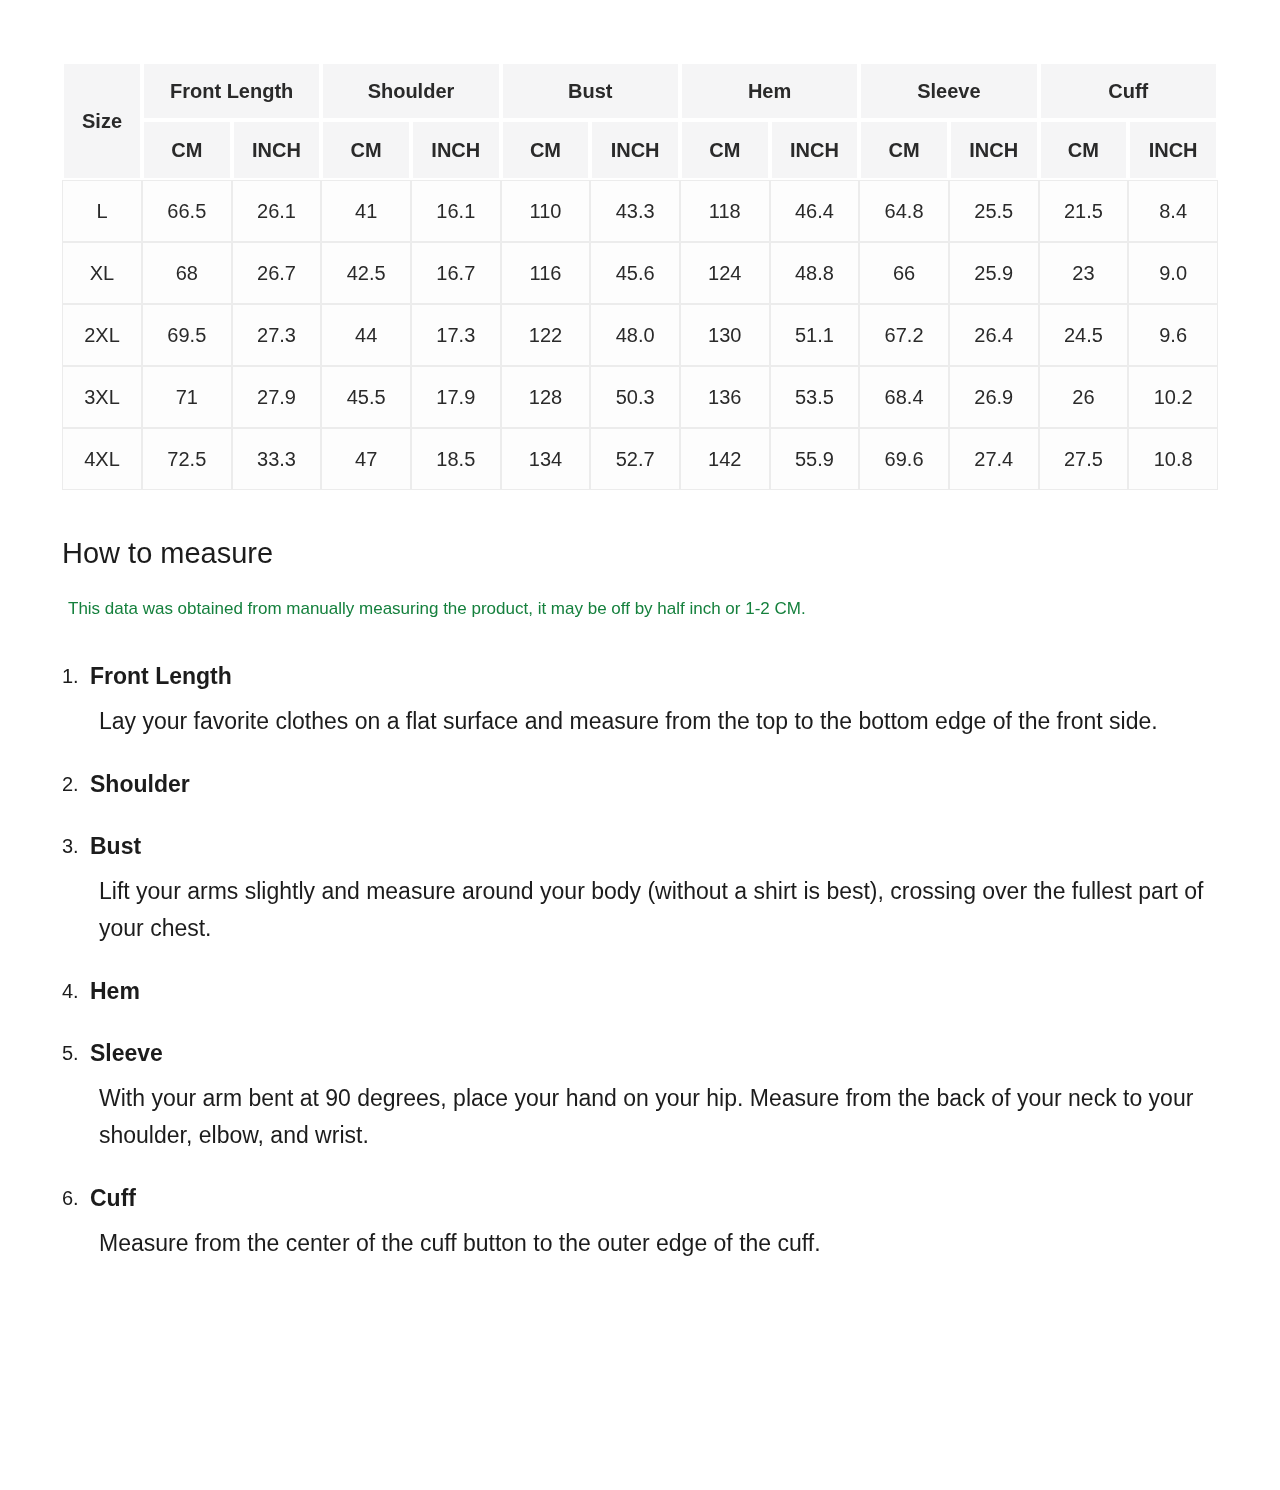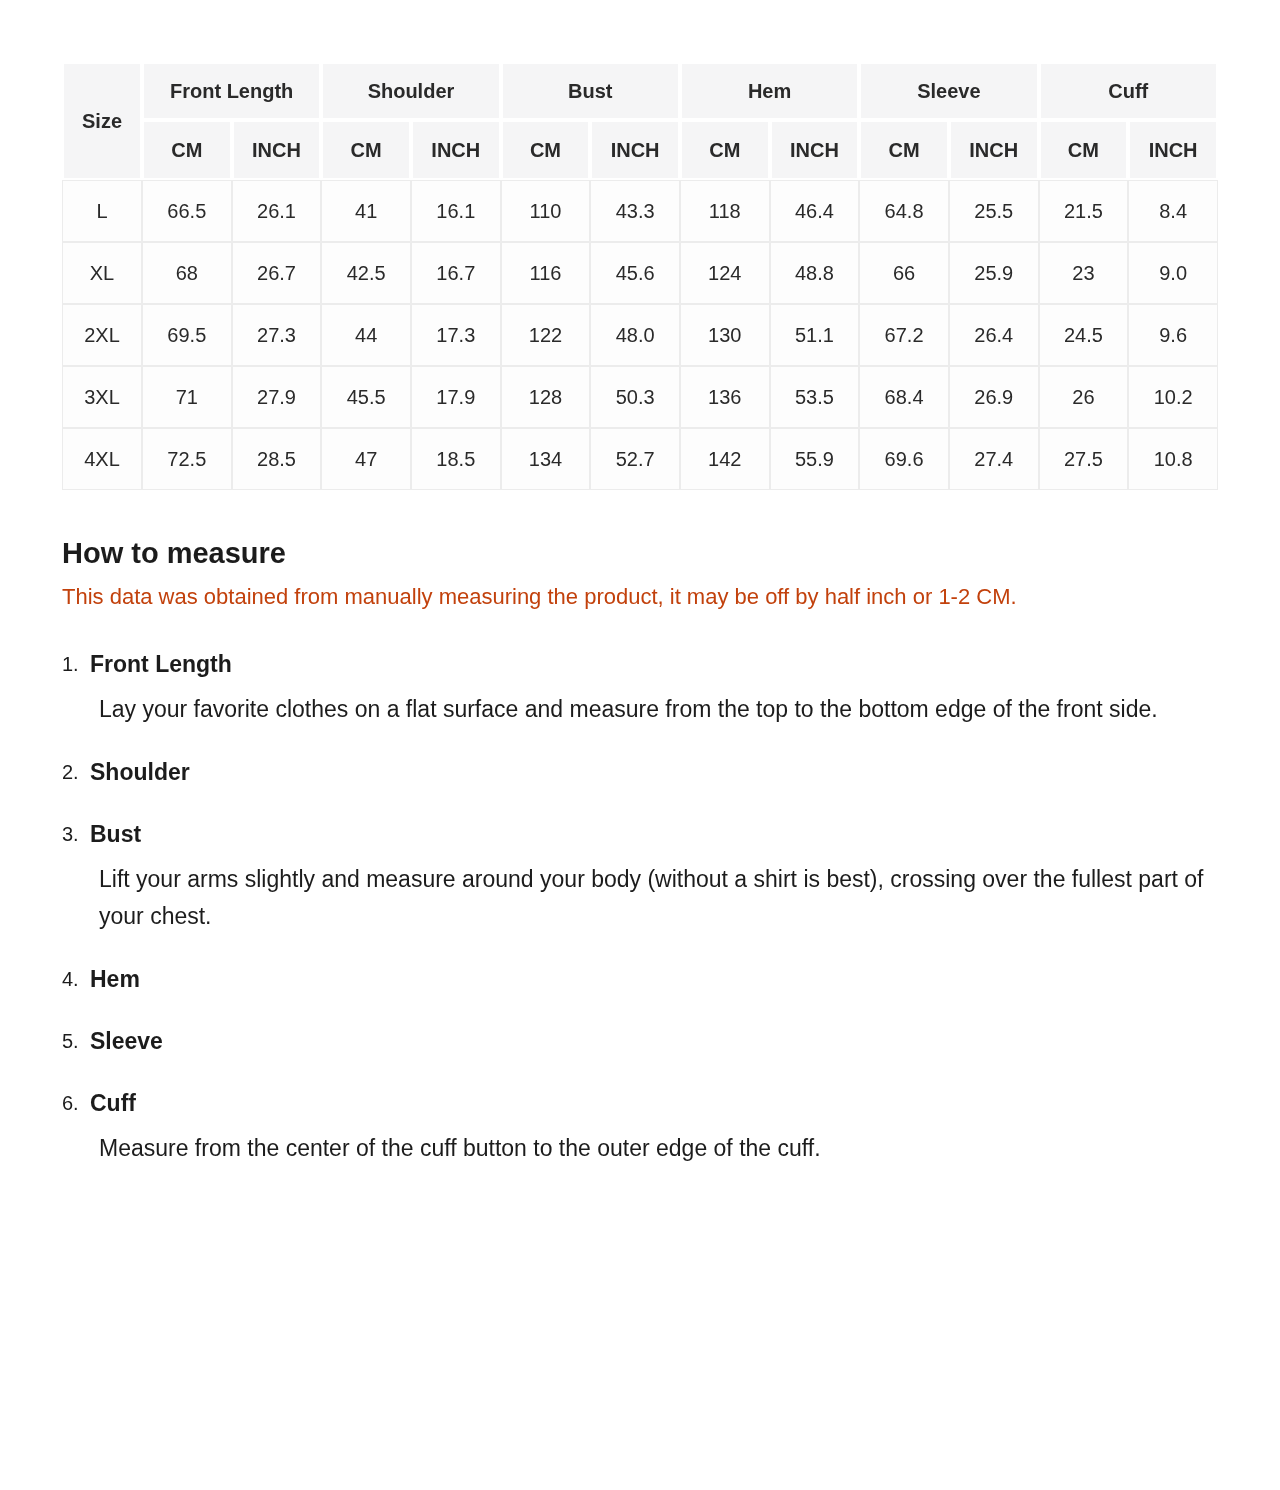--- a/index.html
+++ b/index.html
@@ -39,29 +39,29 @@
     font-size: 20px;
     color: #2a2a2a;
     text-align: center;
     height: 62px;
     padding: 0;
   }
 
   
   h2.htm-title {
     font-size: 29px;
-    font-weight: 700;
-    margin: 47px 0 9px 0;
+    font-weight: 400;
+    margin: 47px 0 21px 0;
     color: #1c1c1c;
   }
   p.htm-intro {
-    font-size: 22px;
+    font-size: 17px;
     line-height: 36px;
-    margin: 0 0 34px 0;
-    color: #c2410c;
+    margin: 0 0 34px 6px;
+    color: #15803d;
   }
   ol.measure-list {
     list-style: none;
     margin: 0;
     padding: 0;
   }
   li.measure-item {
     display: flex;
     margin: 0 0 20px 0;
   }
@@ -189,21 +189,21 @@
           <td>136</td>
           <td>53.5</td>
           <td>68.4</td>
           <td>26.9</td>
           <td>26</td>
           <td>10.2</td>
         </tr>
         <tr>
           <td>4XL</td>
           <td>72.5</td>
-          <td>28.5</td>
+          <td>33.3</td>
           <td>47</td>
           <td>18.5</td>
           <td>134</td>
           <td>52.7</td>
           <td>142</td>
           <td>55.9</td>
           <td>69.6</td>
           <td>27.4</td>
           <td>27.5</td>
           <td>10.8</td>
@@ -239,20 +239,21 @@
       <li class="measure-item">
         <span class="measure-num">4.</span>
         <div class="measure-content">
           <h3 class="measure-title">Hem</h3>
         </div>
       </li>
       <li class="measure-item">
         <span class="measure-num">5.</span>
         <div class="measure-content">
           <h3 class="measure-title">Sleeve</h3>
+          <p class="measure-desc">With your arm bent at 90 degrees, place your hand on your hip. Measure from the back of your neck to your shoulder, elbow, and wrist.</p>
         </div>
       </li>
       <li class="measure-item">
         <span class="measure-num">6.</span>
         <div class="measure-content">
           <h3 class="measure-title">Cuff</h3>
           <p class="measure-desc">Measure from the center of the cuff button to the outer edge of the cuff.</p>
         </div>
       </li>
     </ol>

